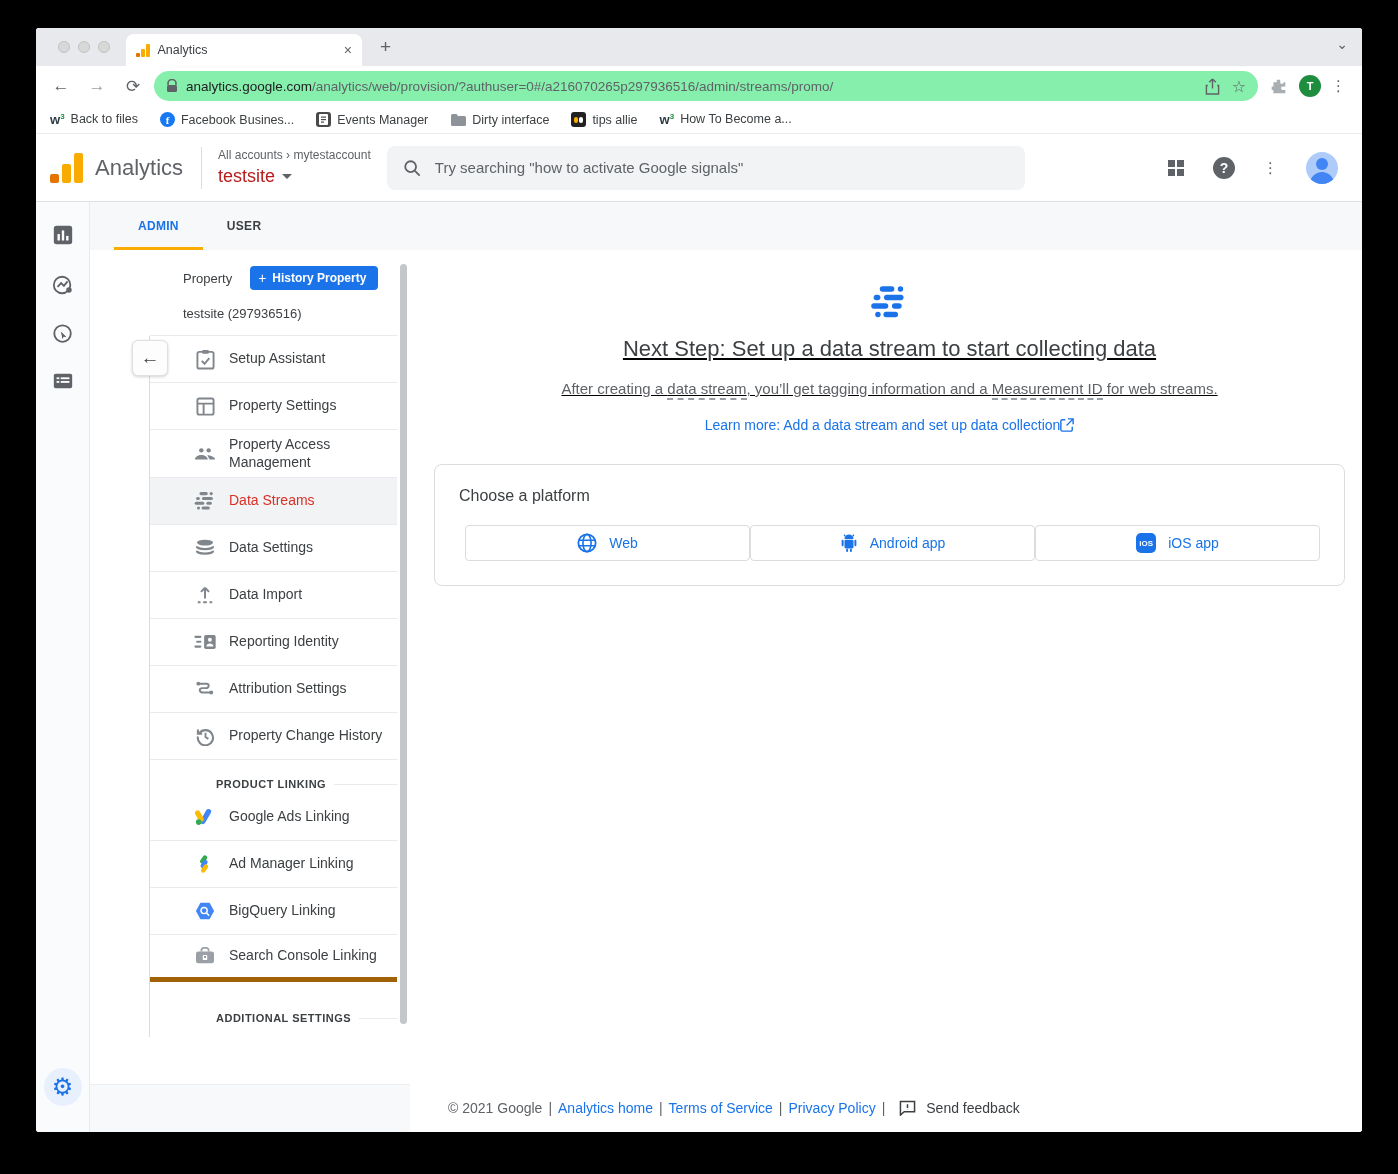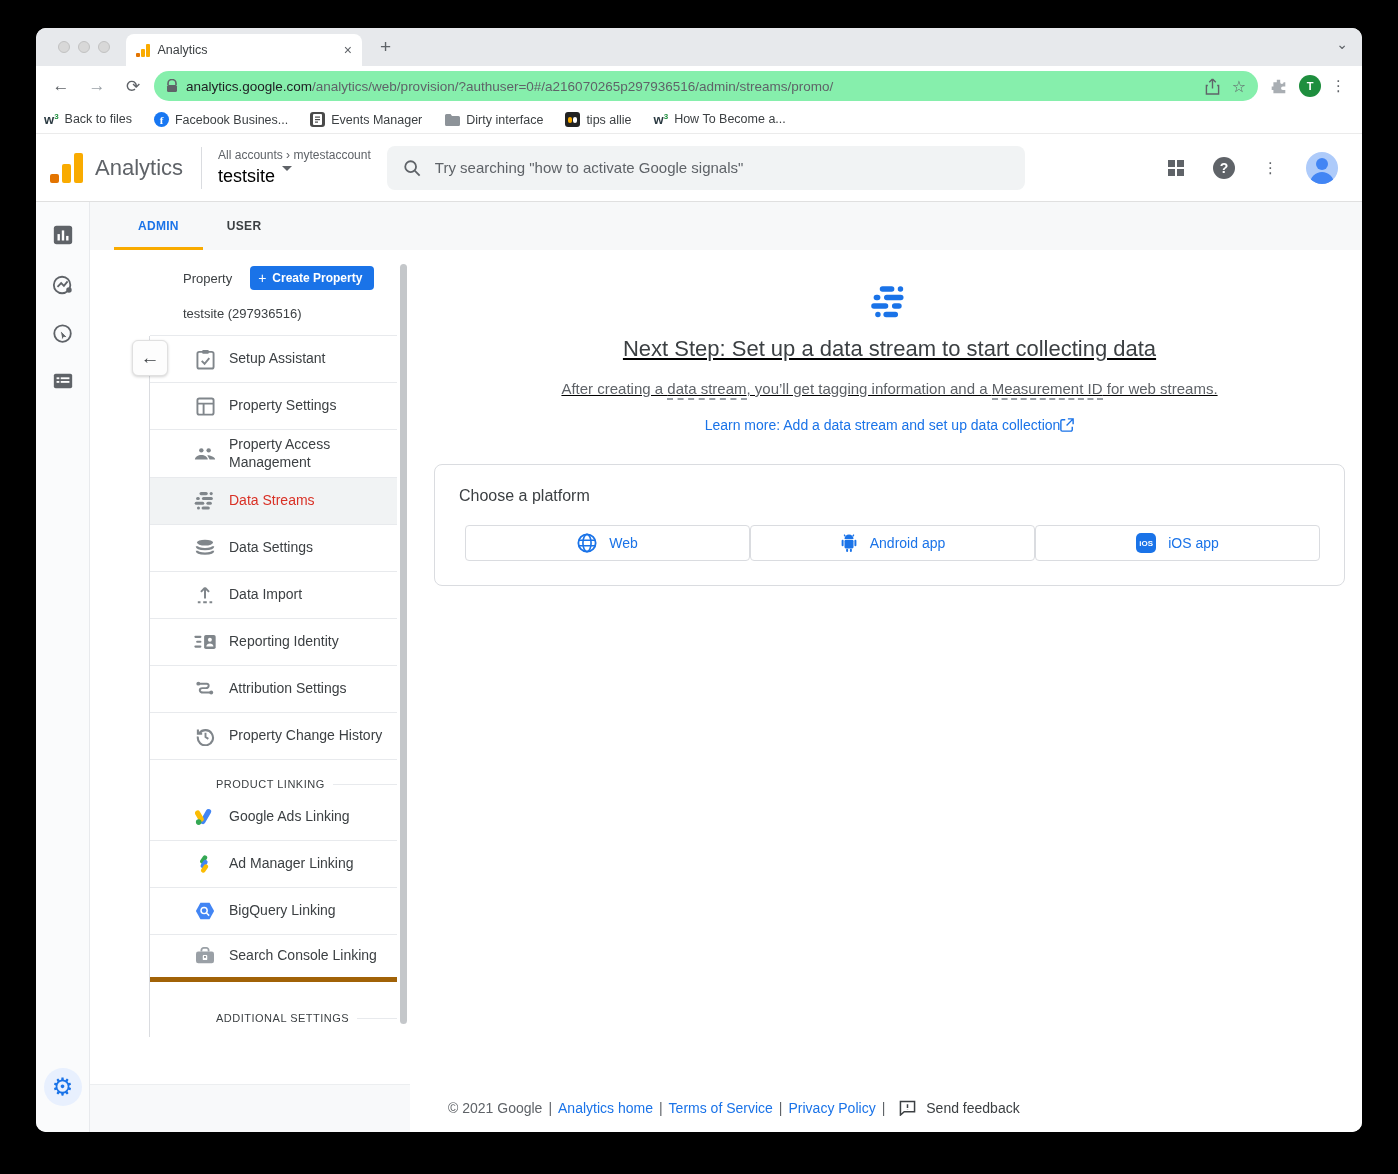--- a/index.html
+++ b/index.html
@@ -1,18 +1,18 @@
 <!DOCTYPE html>
 <html><head>
 <meta charset="utf-8">
 <style>
   * { margin:0; padding:0; box-sizing:border-box; }
   html,body { width:1398px; height:1174px; background:#000; font-family:"Liberation Sans","DejaVu Sans",sans-serif; }
   .window{ position:absolute; left:36px; top:28px; width:1326px; height:1104px; background:#fff;
-           border-radius:10px; overflow:hidden; box-shadow:0 18px 60px rgba(0,0,0,.65); }
+           border-radius:3px; overflow:hidden; box-shadow:0 18px 60px rgba(0,0,0,.65); }
 
   
   .tabstrip{ position:absolute; left:0; top:0; right:0; height:38px; background:#e7e9ec; }
   .traffic{ position:absolute; top:13px; display:flex; gap:8px; left:22px; }
   .traffic span{ width:12px; height:12px; border-radius:50%; background:#d8d8d8; border:1px solid #c2c2c2; }
   .tab{ position:absolute; left:90px; top:6px; width:236px; height:32px; background:#fff; border-radius:8px 8px 0 0;
         display:flex; align-items:center; padding:0 10px; }
   .tab .title{ font-size:12.5px; color:#3c4043; margin-left:8px; flex:1; }
   .tab .close{ color:#5f6368; font-size:14px; cursor:default; }
   .newtab{ position:absolute; left:344px; top:8px; color:#5f6368; font-size:19px; }
@@ -26,21 +26,21 @@
            display:flex; align-items:center; padding:0 12px; }
   .urlbar .url{ font-size:13.5px; color:#202124; margin-left:8px; flex:1; white-space:nowrap; overflow:hidden; }
   .urlbar .url .path{ color:#5f6368; }
   .tool-ic{ margin-left:12px; display:flex; align-items:center; }
   .avatar-t{ width:22px; height:22px; border-radius:50%; background:#1e8e3e; color:#fff; font-size:11px; font-weight:bold;
              display:flex; align-items:center; justify-content:center; margin-left:12px; }
   .dots-v{ color:#5f6368; font-size:15px; margin:0 12px 0 10px; letter-spacing:0; }
 
   
   .bookmarks{ position:absolute; left:0; top:78px; right:0; height:28px; background:#fff; border-bottom:1px solid #ebebeb;
-              display:flex; align-items:center; padding-left:8px; }
+              display:flex; align-items:center; padding-left:14px; }
   .bm{ display:flex; align-items:center; margin-right:22px; }
   .bm .lbl{ font-size:12.5px; color:#3c4043; margin-left:6px; white-space:nowrap; }
   .w3{ font-weight:bold; color:#2b3a42; font-size:13px; }
   .w3 sup{ color:#1e8e3e; font-size:8px; }
   .fb{ width:15px; height:15px; border-radius:50%; background:#1877f2; color:#fff; font-size:11px; font-weight:bold;
        display:flex; align-items:center; justify-content:center; font-family:"Liberation Serif",serif; }
   .sq-dark{ width:15px; height:15px; border-radius:3px; background:#4a4a4a; display:flex; align-items:center; justify-content:center; }
   .sq-black{ width:15px; height:15px; border-radius:3px; background:#222; display:flex; align-items:center; justify-content:center; gap:1px; }
   .sq-black i{ display:block; width:4px; height:6px; border-radius:2px; }
 
@@ -48,21 +48,21 @@
   .gahead{ position:absolute; left:0; top:106px; right:0; height:68px; background:#fff; border-bottom:1px solid #e0e0e0;
            display:flex; align-items:center; }
   .galogo{ display:flex; align-items:flex-end; gap:3px; margin-left:14px; height:30px; }
   .galogo .dot{ width:9px; height:9px; background:#e37400; border-radius:2px; }
   .galogo .b1{ width:9px; height:19px; background:#f9ab00; border-radius:2px; }
   .galogo .b2{ width:9px; height:30px; background:#f9ab00; border-radius:2px; }
   .brand{ font-size:22px; color:#5f6368; margin-left:12px; }
   .hdivider{ width:1px; height:42px; background:#dadce0; margin-left:18px; }
   .acct{ margin-left:16px; }
   .acct .crumbs{ font-size:12px; color:#5f6368; }
-  .acct .prop{ font-size:18px; color:#000000; margin-top:4px; display:flex; align-items:flex-start; gap:7px; }
+  .acct .prop{ font-size:18px; color:#b91c1c; margin-top:4px; display:flex; align-items:center; gap:7px; }
   .caret{ width:0; height:0; border-left:5px solid transparent; border-right:5px solid transparent; border-top:5px solid #5f6368; }
   .gasearch{ margin-left:16px; width:638px; height:44px; background:#f1f3f4; border-radius:8px;
              display:flex; align-items:center; padding:0 16px; }
   .gasearch .ph{ font-size:15px; color:#5f6368; margin-left:14px; }
   .gahead .right{ margin-left:auto; display:flex; align-items:center; gap:28px; margin-right:24px; }
   .helpc{ width:22px; height:22px; border-radius:50%; background:#5f6368; color:#fff; font-size:14px; font-weight:bold;
           display:flex; align-items:center; justify-content:center; }
   .ga-avatar{ width:32px; height:32px; border-radius:50%; background:#aecbfa; overflow:hidden; position:relative; }
   .ga-avatar .head{ position:absolute; left:10px; top:6px; width:12px; height:12px; border-radius:50%; background:#4285f4; }
   .ga-avatar .body{ position:absolute; left:4px; top:20px; width:24px; height:16px; border-radius:12px 12px 0 0; background:#4285f4; }
@@ -91,21 +91,21 @@
   .createbtn{ margin-left:18px; background:#1a73e8; color:#fff; font-size:12px; font-weight:bold; border:none;
               border-radius:4px; height:24px; padding:0 12px 0 8px; display:flex; align-items:center; gap:6px; }
   .createbtn .plus{ font-size:14px; font-weight:normal; }
   .propid{ font-size:13px; color:#3c4043; padding-left:33px; margin-top:14px; padding-bottom:14px; border-bottom:1px solid #e8eaed; }
   .srow{ display:flex; align-items:center; min-height:47px; padding:6px 8px 6px 44px; border-bottom:1px solid #e8eaed; position:relative; }
   .srow .sic{ width:22px; flex:none; display:flex; justify-content:center; margin-right:13px; color:#5f6368; }
   .srow .slbl{ font-size:14px; color:#3c4043; line-height:1.25; }
   .srow.active{ background:#f1f3f4; }
   .srow.active .slbl{ color:#d93025; }
   .sechead{ display:flex; align-items:center; margin-top:18px; margin-bottom:4px; padding-left:40px; }
-  .sechead .st{ font-size:11px; font-weight:normal; color:#3c4043; letter-spacing:.5px; white-space:nowrap;padding-left:26px; }
+  .sechead .st{ font-size:11px; font-weight:bold; color:#3c4043; letter-spacing:.5px; white-space:nowrap;padding-left:26px; }
   .sechead::after{ content:""; flex:1; border-top:1px solid #e8eaed; margin-left:8px; }
   .ddicon{ font-size:14px; font-weight:bold; color:#80868b; letter-spacing:-1px; }
   .backbtn{ position:absolute; left:42px; top:90px; width:36px; height:36px; background:#fdfdfd; border:1px solid #e0e0e0;
             border-radius:6px; box-shadow:0 1px 3px rgba(0,0,0,.18); display:flex; align-items:center; justify-content:center;
             font-size:19px; color:#3c4043; z-index:3; }
   .vline{ position:absolute; left:59px; top:86px; bottom:95px; width:1px; background:#dadce0; }
   .sscroll{ position:absolute; right:3px; top:14px; width:7px; height:760px; background:#c4c7ca; border-radius:4px; }
   .sidebottom{ position:absolute; left:0; right:0; bottom:0; height:48px; background:#f8f9fa; border-top:1px solid #eceef0; }
 
   
@@ -305,21 +305,21 @@
 
         <div class="sidecol">
           <div class="backbtn">←</div>
           <div class="vline"></div>
 
           <div class="panel">
             <div class="prophead">
               <span class="plabel">Property</span>
               <button class="createbtn">
                   <span class="plus">+</span>
-                  <span>Create Property</span>
+                  <span>History Property</span>
                 </button>
             </div>
             <div class="propid">testsite (297936516)</div>
 
             <div class="srow">
               <span class="sic">
                   <svg width="19" height="21" viewBox="0 0 20 22">
                     <rect x="1.5" y="3" width="17" height="17.5" rx="2" fill="none" stroke="#80868b" stroke-width="2"></rect>
                     <rect x="6.5" y="1" width="7" height="4" rx="1" fill="#80868b"></rect>
                     <path d="M6 12.5l3 3 5-6" fill="none" stroke="#80868b" stroke-width="2"></path>

